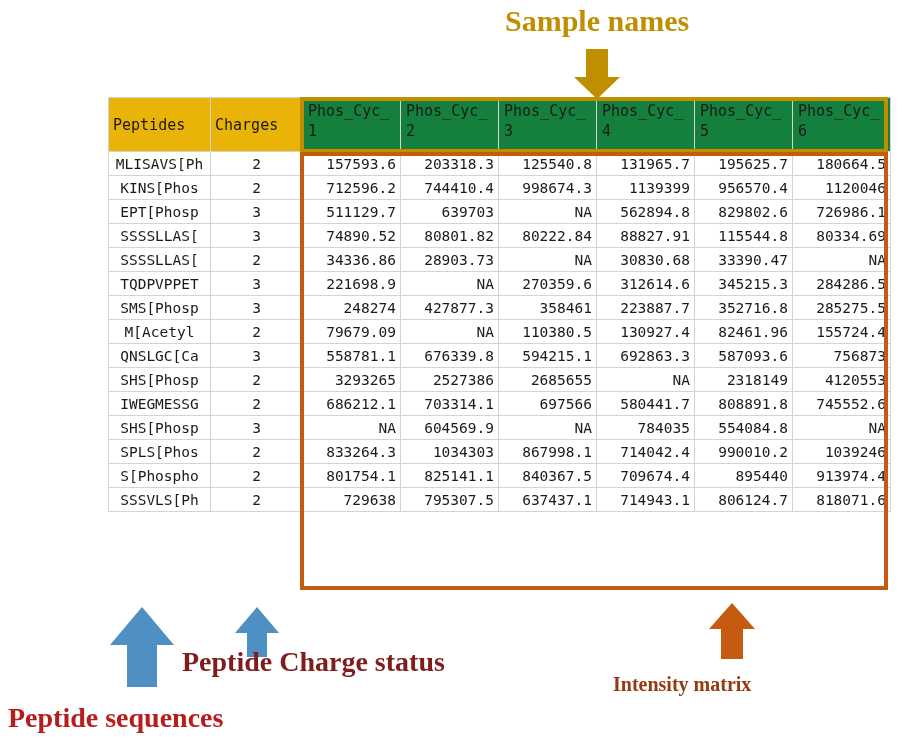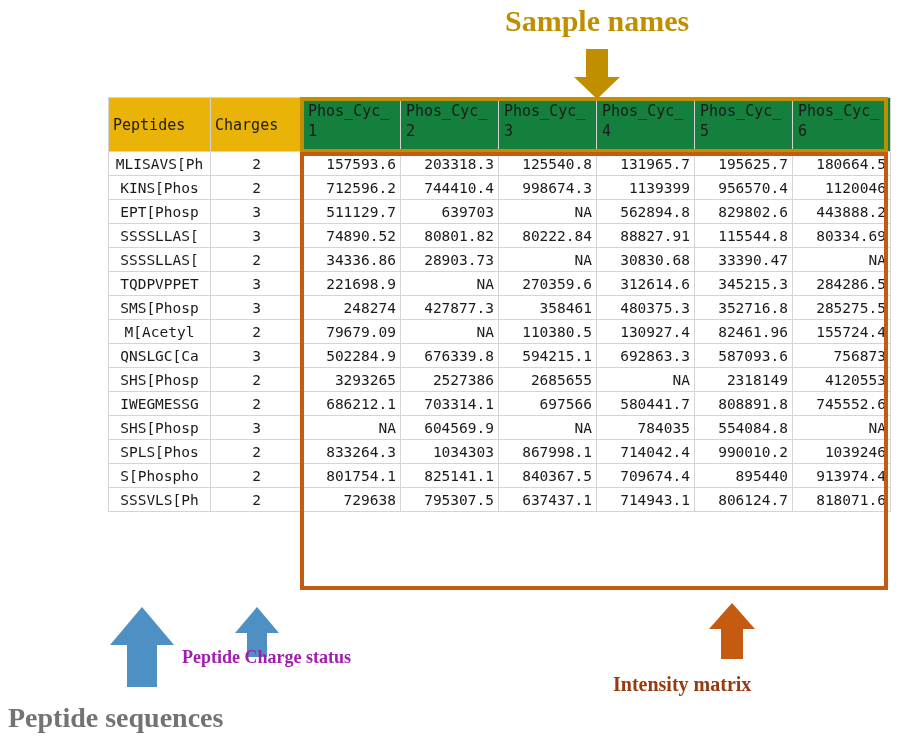--- a/index.html
+++ b/index.html
@@ -29,28 +29,28 @@
   }
   #label-sample-names {
     left: 505px;
     top: 6px;
     font-size: 30px;
     color: #bf8f00;
   }
   #label-peptide-charge {
     left: 182px;
     top: 648px;
-    font-size: 18px;
-    color: #a21caf;
+    font-size: 28px;
+    color: #7f1d1d;
   }
   #label-peptide-sequences {
     left: 8px;
     top: 704px;
     font-size: 28px;
-    color: #737373;
+    color: #b91c1c;
   }
   #label-intensity-matrix {
     left: 613px;
     top: 662px;
     font-size: 20px;
     color: #963b10;
     margin-top: 12px;
   }
 
   
@@ -276,21 +276,21 @@
           <td class="num">1120046</td>
         </tr>
         <tr>
           <td class="pep">EPT[Phosp</td>
           <td class="chg">3</td>
           <td class="num">511129.7</td>
           <td class="num">639703</td>
           <td class="num na">NA</td>
           <td class="num">562894.8</td>
           <td class="num">829802.6</td>
-          <td class="num">443888.2</td>
+          <td class="num">726986.1</td>
         </tr>
         <tr>
           <td class="pep">SSSSLLAS[</td>
           <td class="chg">3</td>
           <td class="num">74890.52</td>
           <td class="num">80801.82</td>
           <td class="num">80222.84</td>
           <td class="num">88827.91</td>
           <td class="num">115544.8</td>
           <td class="num">80334.69</td>
@@ -314,38 +314,38 @@
           <td class="num">312614.6</td>
           <td class="num">345215.3</td>
           <td class="num">284286.5</td>
         </tr>
         <tr>
           <td class="pep">SMS[Phosp</td>
           <td class="chg">3</td>
           <td class="num">248274</td>
           <td class="num">427877.3</td>
           <td class="num">358461</td>
-          <td class="num">480375.3</td>
+          <td class="num">223887.7</td>
           <td class="num">352716.8</td>
           <td class="num">285275.5</td>
         </tr>
         <tr>
           <td class="pep">M[Acetyl</td>
           <td class="chg">2</td>
           <td class="num">79679.09</td>
           <td class="num na">NA</td>
           <td class="num">110380.5</td>
           <td class="num">130927.4</td>
           <td class="num">82461.96</td>
           <td class="num">155724.4</td>
         </tr>
         <tr>
           <td class="pep">QNSLGC[Ca</td>
           <td class="chg">3</td>
-          <td class="num">502284.9</td>
+          <td class="num">558781.1</td>
           <td class="num">676339.8</td>
           <td class="num">594215.1</td>
           <td class="num">692863.3</td>
           <td class="num">587093.6</td>
           <td class="num">756873</td>
         </tr>
         <tr>
           <td class="pep">SHS[Phosp</td>
           <td class="chg">2</td>
           <td class="num">3293265</td>

